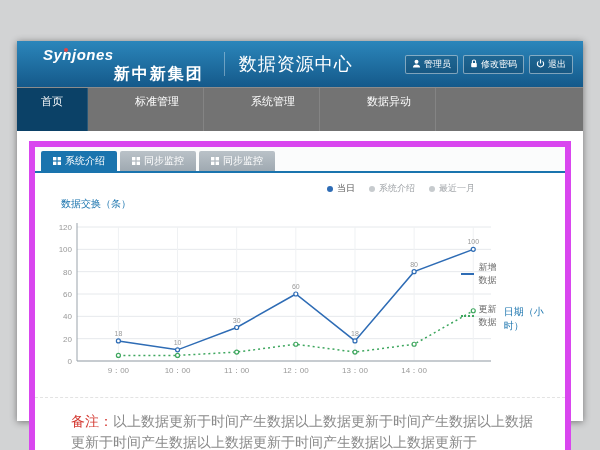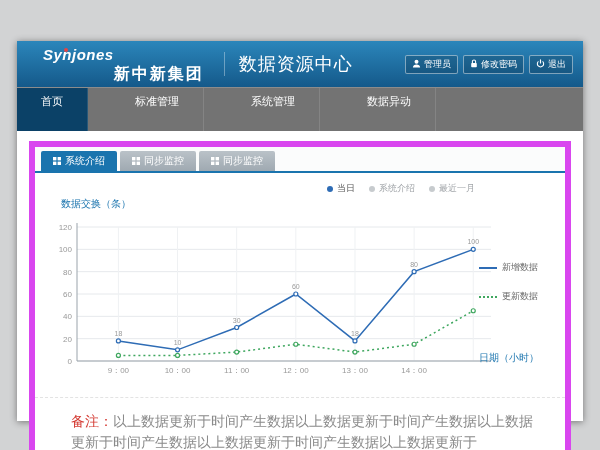--- a/index.html
+++ b/index.html
@@ -39,28 +39,28 @@
   .tab.active { background:#1a74ae; }
 
   
   .chart-section { position:relative; height:224px; }
   .filters { position:absolute; top:9px; right:90px; display:flex; gap:14px; }
   .filter { display:flex; align-items:center; gap:4px; font-size:9px; color:#a0a4a8; cursor:pointer;justify-content:center; }
   .filter.active { color:#555; }
   .fdot { width:6px; height:6px; border-radius:50%; background:#c7cbce; }
   .ylabel { position:absolute; top:24px; left:26px; font-size:10px; color:#1a74ae; }
   svg.chart { position:absolute; top:40px; left:8px; }
-  .right-col { position:absolute; top:40px; right:0; width:86px; display:flex; flex-direction:column; }
+  .right-col { position:absolute; top:40px; right:18px; width:86px; display:flex; }
   .legend-block { margin-top:48px; }
   .legend-item { display:flex; align-items:center; gap:5px; font-size:9px; color:#666; cursor:pointer; }
   .legend-item + .legend-item { margin-top:16px; }
   .sample { width:18px; display:inline-block; }
   .sample.solid  { border-top:2px solid #2e6cb5; }
   .sample.dotted { border-top:2px dotted #3fa75f; }
-  .xlabel { margin-top:48px; font-size:10px; color:#1a74ae;font-family:Liberation Mono, monospace; }
+  .xlabel { margin-top:92px; font-size:10px; color:#1a74ae;font-family:Liberation Mono, monospace; }
 
   
   .note { border-top:1px dashed #e3e3e3; padding:13px 20px 16px 36px; font-size:14px; color:#8a8a8a; line-height:1.5; }
   .note-prefix { color:#d43b33; }
 </style>
 </head>
 <body>
 
 <div class="window">
 

